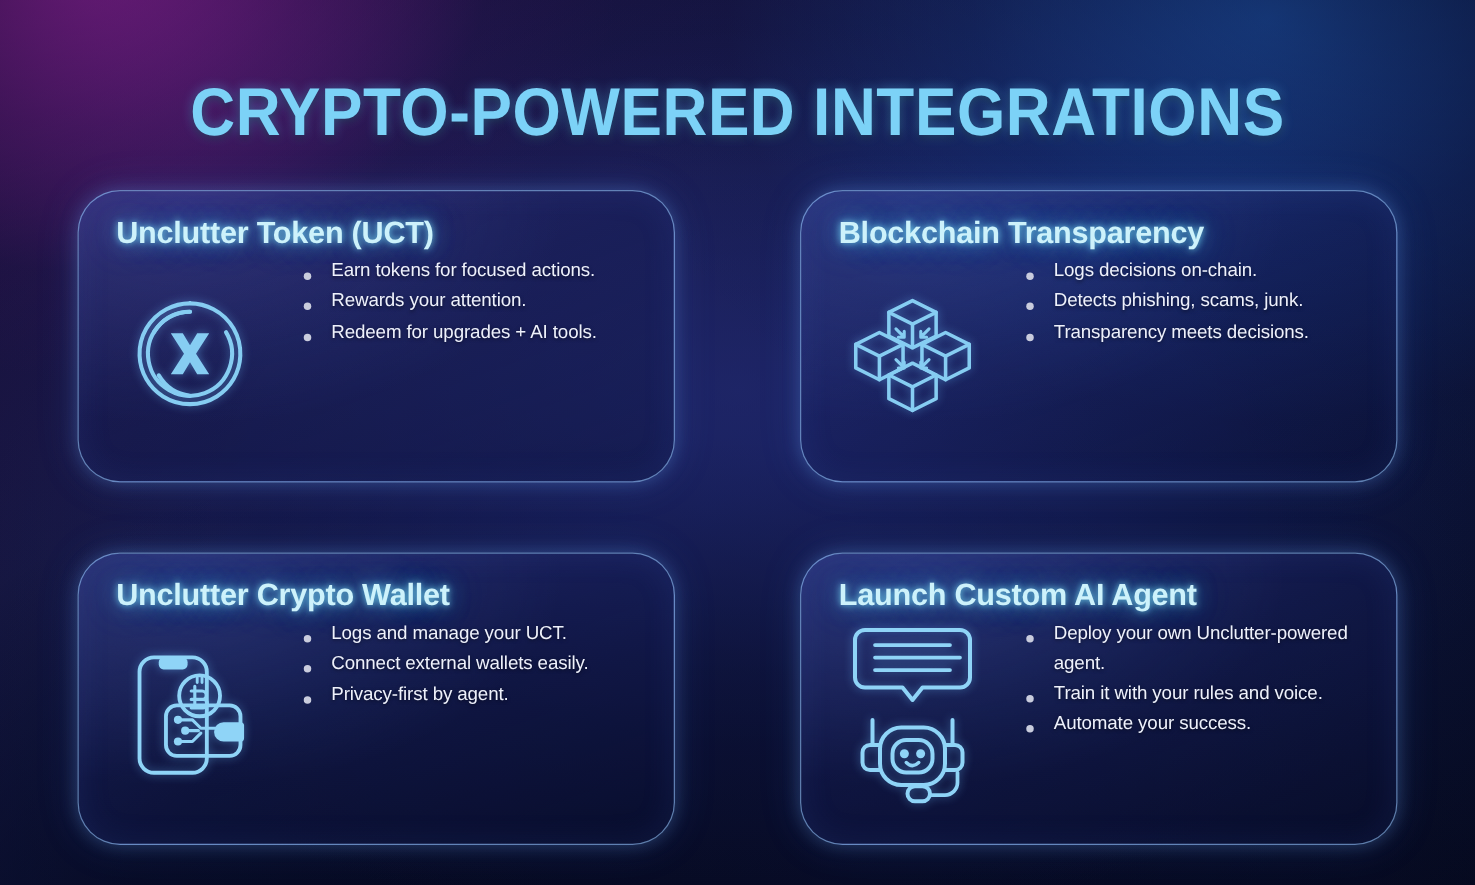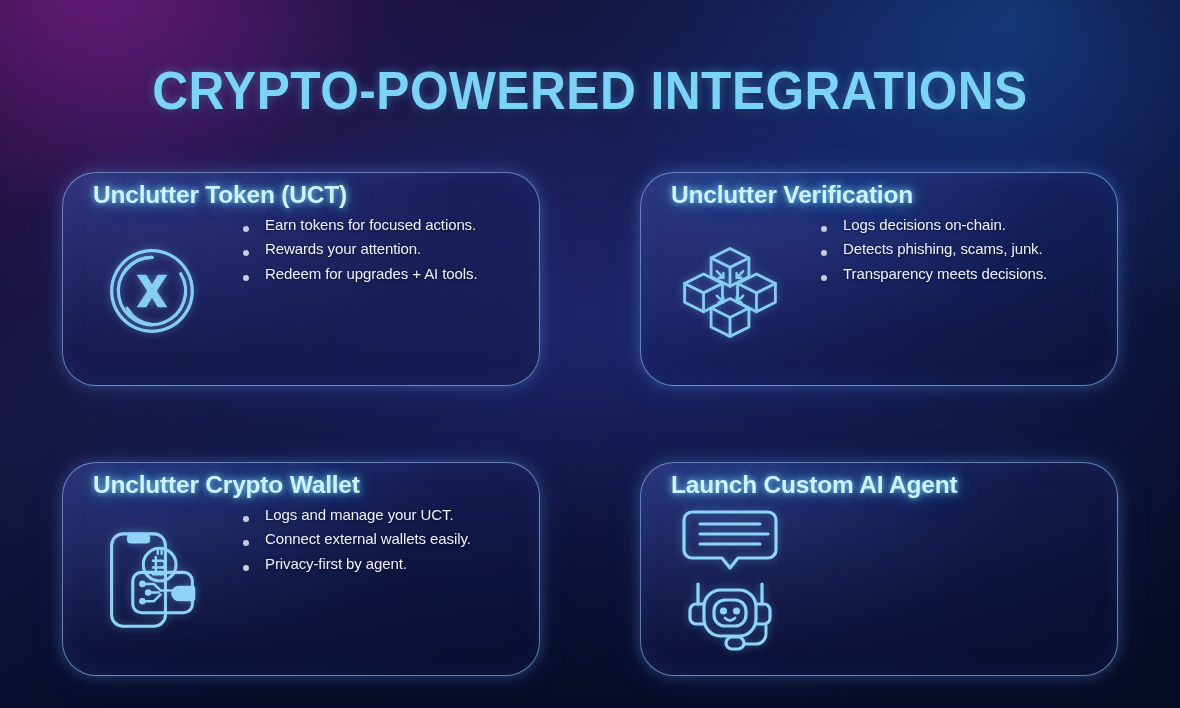--- a/index.html
+++ b/index.html
@@ -64,24 +64,23 @@
     position: relative;
     border-radius: 34px;
     border: 1.6px solid rgba(150,200,255,0.60);
     background:
       radial-gradient(ellipse 420px 240px at 18% 6%, rgba(90,130,230,0.20) 0%, rgba(0,0,0,0) 72%),
       linear-gradient(160deg, rgba(44,48,120,0.52) 0%, rgba(24,32,92,0.40) 45%, rgba(10,16,52,0.34) 100%);
     box-shadow:
       0 0 14px rgba(120,180,255,0.26),
       0 0 34px rgba(70,120,230,0.16),
       inset 0 0 26px rgba(70,110,210,0.12);
-    padding: 4px 16px 14px 30px;
+    padding: 16px 16px 14px 30px;
     box-sizing: border-box;
     overflow: hidden;
-    margin-top: 20px;
   }
   .card-title {
     font-size: 24.5px;
     font-weight: 700;
     color: #cdf2fb;
     letter-spacing: -0.2px;
     margin: 4px 0 4px 0;
     text-shadow:
       0 0 6px rgba(130,235,255,0.85),
       0 0 16px rgba(80,200,255,0.60),
@@ -156,21 +155,21 @@
         </div>
         <ul class="bullets">
           <li>Earn tokens for focused actions.</li>
           <li>Rewards your attention.</li>
           <li>Redeem for upgrades + AI tools.</li>
         </ul>
       </div>
     </div>
 
     <div class="card card-2">
-      <div class="card-title">Unclutter Verification</div>
+      <div class="card-title">Blockchain Transparency</div>
       <div class="card-body">
         <div class="icon-wrap">
           <svg width="104" height="104" viewBox="0 0 110 110" fill="none" stroke="#86cdf2" stroke-width="3" stroke-linejoin="round" stroke-linecap="round">
 
             <g transform="translate(55,10)">
               <path d="M0 0 L20 10 L20 30 L0 40 L-20 30 L-20 10 Z"></path>
               <path d="M-20 10 L0 20 L20 10"></path>
               <path d="M0 20 L0 40"></path>
             </g>
 
@@ -259,17 +258,22 @@
 
             <path d="M26 98 h-8 a6 6 0 0 0 -6 6 v8 a6 6 0 0 0 6 6 h8"></path>
             <path d="M78 98 h8 a6 6 0 0 1 6 6 v8 a6 6 0 0 1 -6 6 h-8"></path>
 
             <path d="M20 98 v-20 M84 98 v-20" stroke-width="3.2"></path>
 
             <path d="M88 120 v8 a10 10 0 0 1 -10 10 h-12" stroke-width="3"></path>
             <rect x="48" y="131" width="18" height="12" rx="6"></rect>
           </svg>
         </div>
+        <ul class="bullets">
+          <li>Deploy your own Unclutter-powered agent.</li>
+          <li>Train it with your rules and voice.</li>
+          <li>Automate your success.</li>
+        </ul>
       </div>
     </div>
 
   </div>
 </div>
 
 </body></html>

